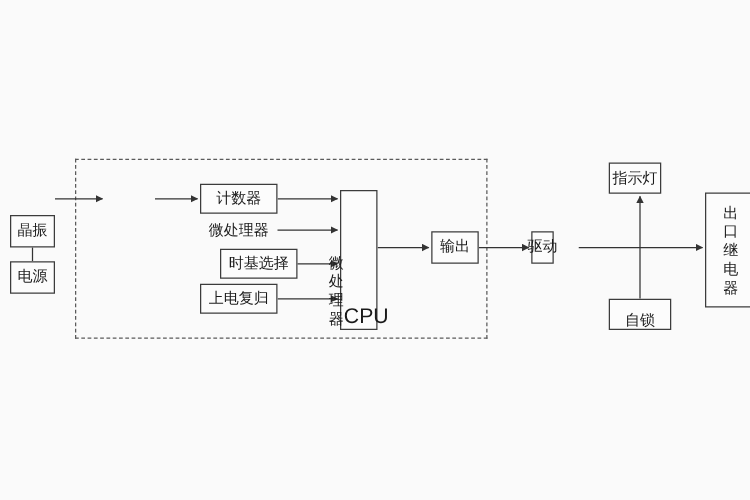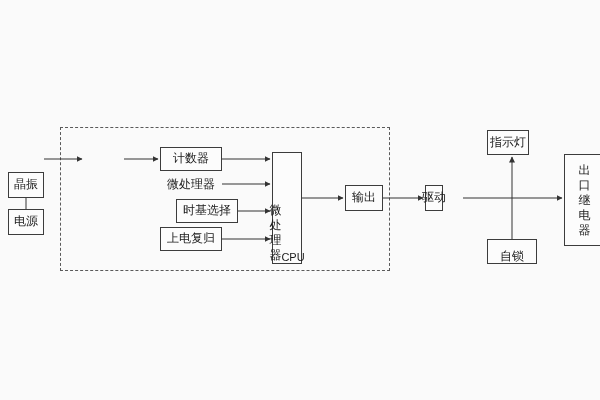--- a/index.html
+++ b/index.html
@@ -74,21 +74,21 @@
   .b-counter   { left: 160px; top: 147px; width: 62px; height: 24px; }
   .b-dial      { left: 160px; top: 174px; width: 62px; height: 20px; }
   .b-timebase  { left: 160px; top: 199px; width: 62px; height: 24px; margin-left: 16px; }
   .b-reset     { left: 160px; top: 227px; width: 62px; height: 24px; align-items: center; }
   .b-cpu       { left: 272px; top: 140px; width: 30px; height: 112px; }
   .b-output    { left: 345px; top: 185px; width: 38px; height: 26px; }
   .b-drive     { left: 425px; top: 185px; width: 18px; height: 26px; }
   .b-indicator { left: 487px; top: 130px; width: 42px; height: 25px; }
   .b-selflock  { left: 487px; top: 239px; width: 50px; height: 25px; align-items: flex-end; }
   .b-relay     { left: 564px; top: 154px; width: 41px; height: 92px; }
-  .cpu-en { font-size: 11px; letter-spacing: 0; }
+  .cpu-en { font-size: 17px; letter-spacing: 0; }
 </style>
 </head>
 <body>
 
 <div class="canvas">
 
   <div class="dashed-frame"></div>
 
   <svg class="wires" viewBox="0 0 600 400">
     <defs>

